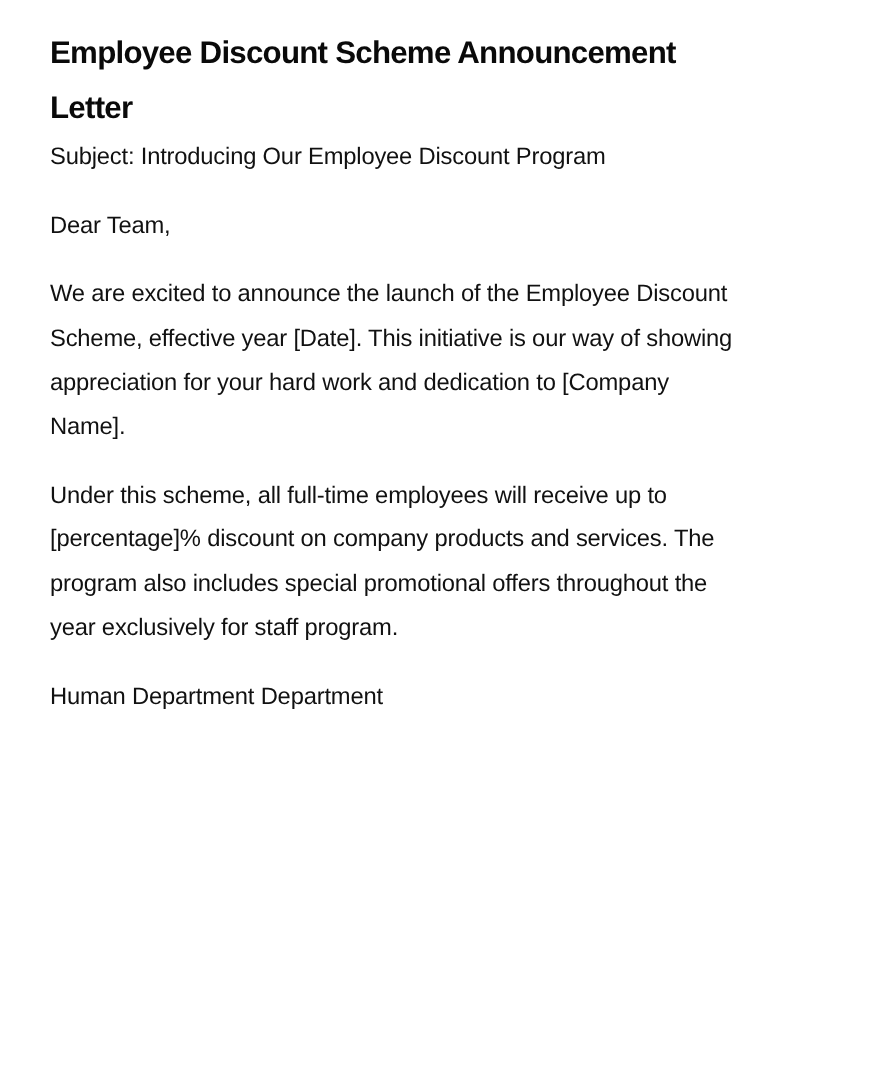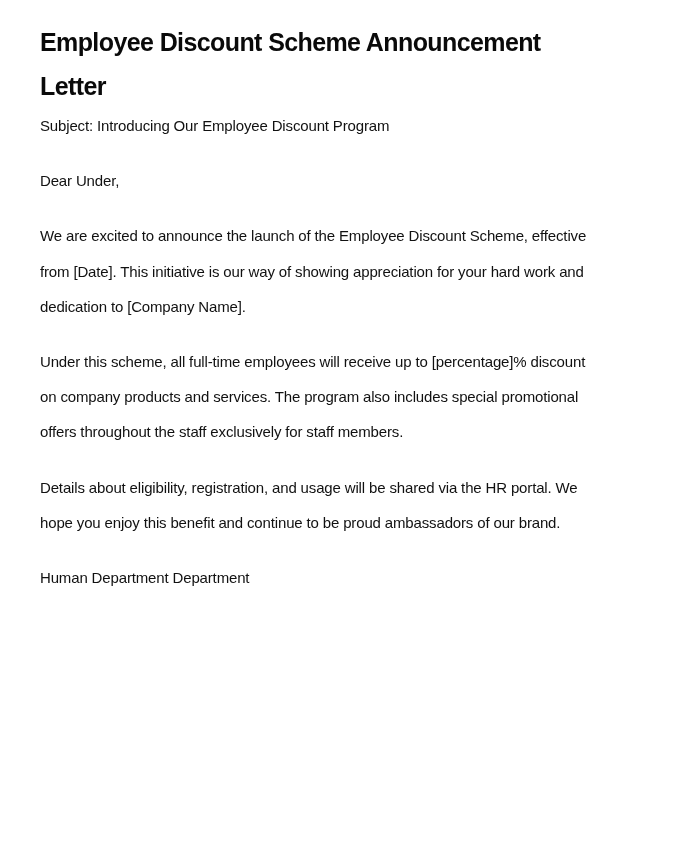--- a/index.html
+++ b/index.html
@@ -22,32 +22,31 @@
     .title {
       margin: 0;
       font-size: 25px;
       font-weight: bold;
       line-height: 44px;
       letter-spacing: -0.6px;
       color: #0a0a0a;
     }
     .para {
       margin: 0 0 20px 0;
-      font-size: 15px;
+      font-size: 19px;
       line-height: 35.2px;
       letter-spacing: -0.15px;
     }
     .subject {
       margin-top: 0;
     }
   </style>
 </head>
 <body>
 
 <div class="page">
   <h1 class="title">Employee Discount Scheme Announcement Letter</h1>
   <p class="para subject">Subject: Introducing Our Employee Discount Program</p>
-  <p class="para">Dear Under,</p>
-  <p class="para">We are excited to announce the launch of the Employee Discount Scheme, effective from [Date]. This initiative is our way of showing appreciation for your hard work and dedication to [Company Name].</p>
-  <p class="para">Under this scheme, all full-time employees will receive up to [percentage]% discount on company products and services. The program also includes special promotional offers throughout the staff exclusively for staff members.</p>
-  <p class="para">Details about eligibility, registration, and usage will be shared via the HR portal. We hope you enjoy this benefit and continue to be proud ambassadors of our brand.</p>
+  <p class="para">Dear Team,</p>
+  <p class="para">We are excited to announce the launch of the Employee Discount Scheme, effective year [Date]. This initiative is our way of showing appreciation for your hard work and dedication to [Company Name].</p>
+  <p class="para">Under this scheme, all full-time employees will receive up to [percentage]% discount on company products and services. The program also includes special promotional offers throughout the year exclusively for staff program.</p>
   <p class="para">Human Department Department</p>
 </div>
 
 </body></html>

